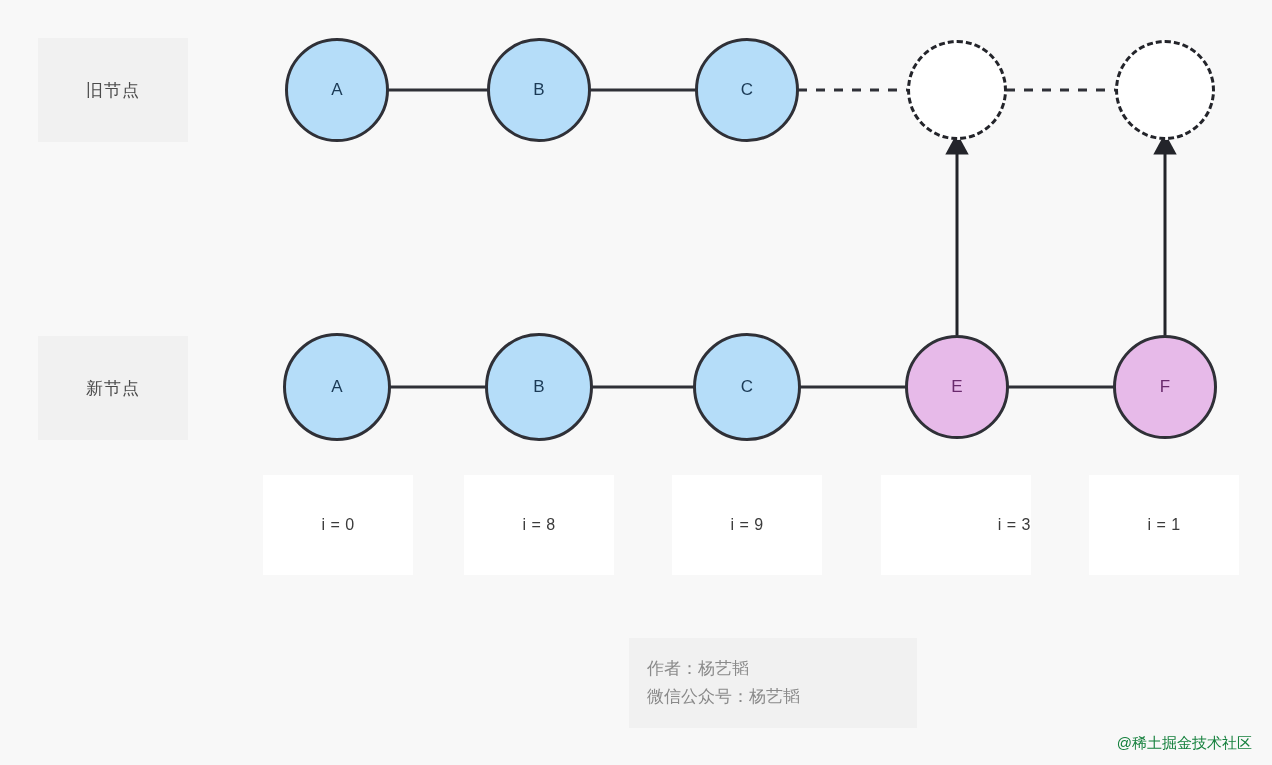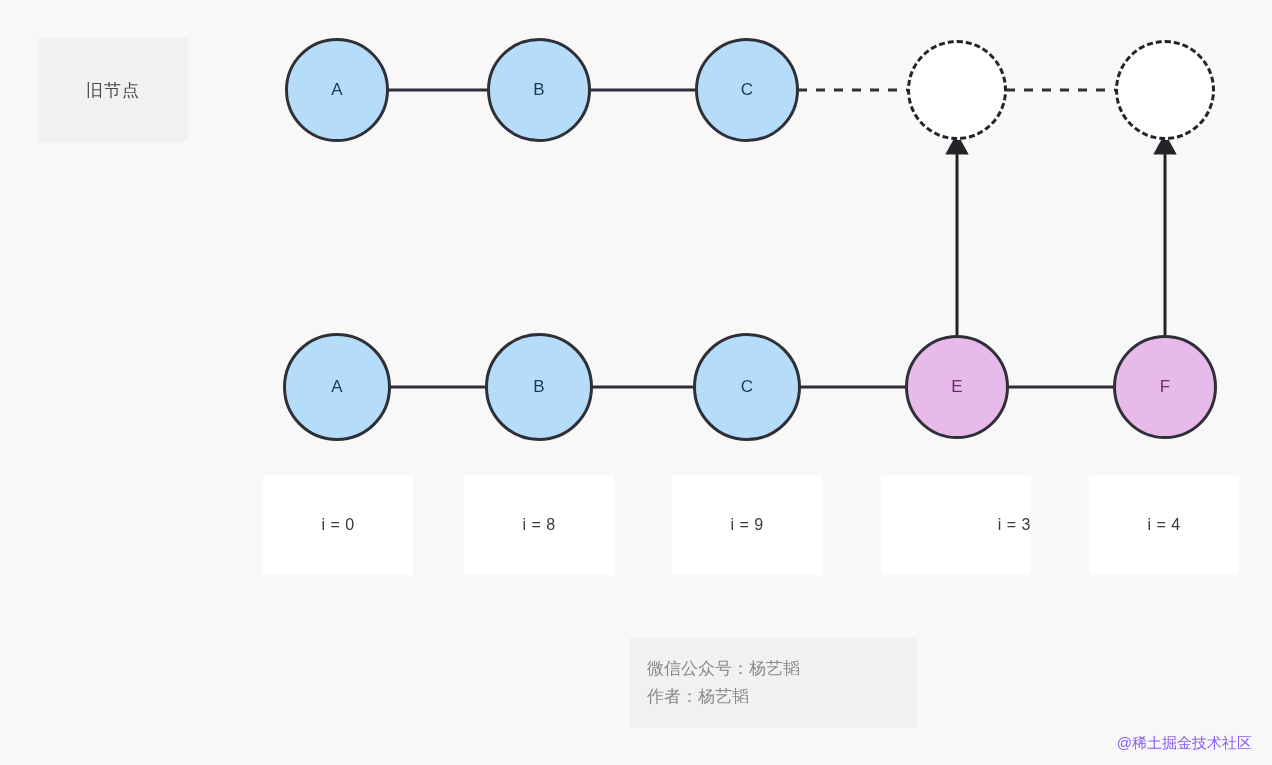--- a/index.html
+++ b/index.html
@@ -95,33 +95,36 @@
   #credit div {
     color: #8a8a8a;
     font-size: 17px;
     line-height: 28px;
   }
 
   #watermark {
     position: absolute;
     right: 20px;
     bottom: 12px;
-    color: #8b5cf6;
+    color: #15803d;
     font-size: 15px;
   }
 </style>
 </head>
 <body>
 
 <div id="stage">
 
   <div class="row-label" id="label-old">
     <span>旧节点</span>
   </div>
 
+  <div class="row-label" id="label-new">
+    <span>新节点</span>
+  </div>
 
   <svg class="svg-layer" id="edge-layer" viewBox="0 0 1272 765" xmlns="http://www.w3.org/2000/svg">
     <defs>
       <marker id="arrowhead" markerWidth="9" markerHeight="9" refX="3.2" refY="4.5" orient="auto" markerUnits="strokeWidth">
         <path d="M0,0.6 L7.2,4.5 L0,8.4 z" fill="#23242a"></path>
       </marker>
     </defs>
     <g id="edges-old">
         <line x1="388" y1="90" x2="488" y2="90" stroke="#2f3037" stroke-width="3"></line>
         <line x1="590" y1="90" x2="696" y2="90" stroke="#2f3037" stroke-width="3"></line>
@@ -181,24 +184,24 @@
       <div class="i-box" style="left: 464px; top: 475px; width: 150px; height: 100px;">
         <span>i = 8</span>
       </div>
       <div class="i-box" style="left: 672px; top: 475px; width: 150px; height: 100px;">
         <span>i = 9</span>
       </div>
       <div class="i-box" style="left: 881px; top: 475px; width: 150px; height: 100px; justify-content: flex-end;">
         <span>i = 3</span>
       </div>
       <div class="i-box" style="left: 1089px; top: 475px; width: 150px; height: 100px;">
-        <span>i = 4</span>
+        <span>i = 1</span>
       </div>
     </div>
 
   <div id="credit">
+    <div>作者：杨艺韬</div>
     <div>微信公众号：杨艺韬</div>
-    <div>作者：杨艺韬</div>
   </div>
 
   <div id="watermark">@稀土掘金技术社区</div>
 
 </div>
 
 </body></html>

